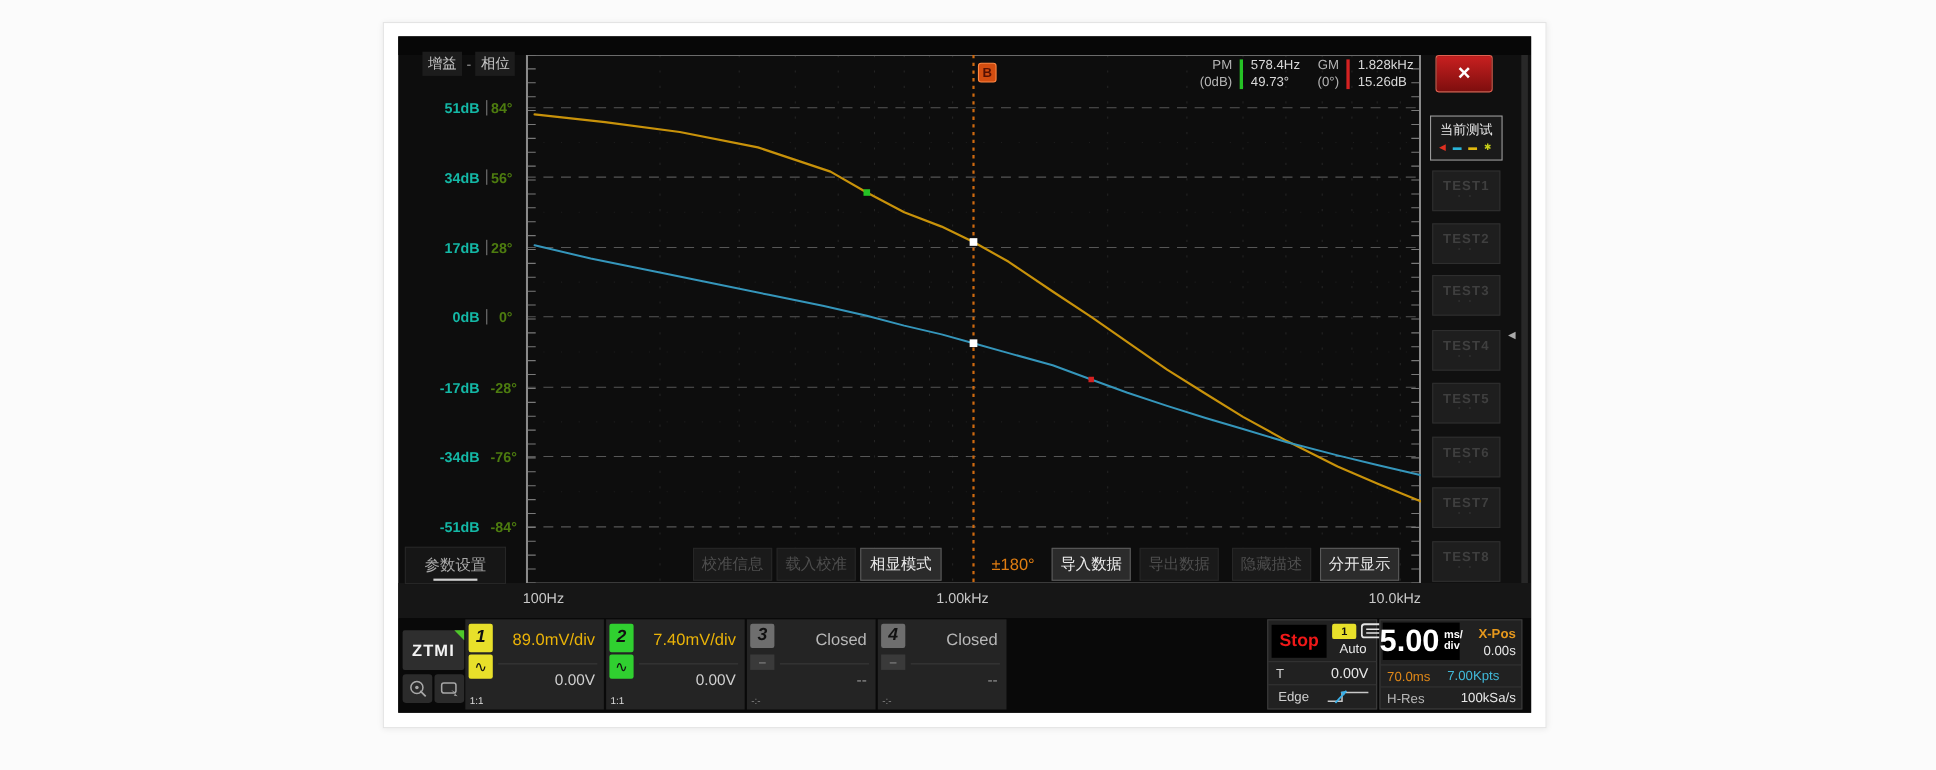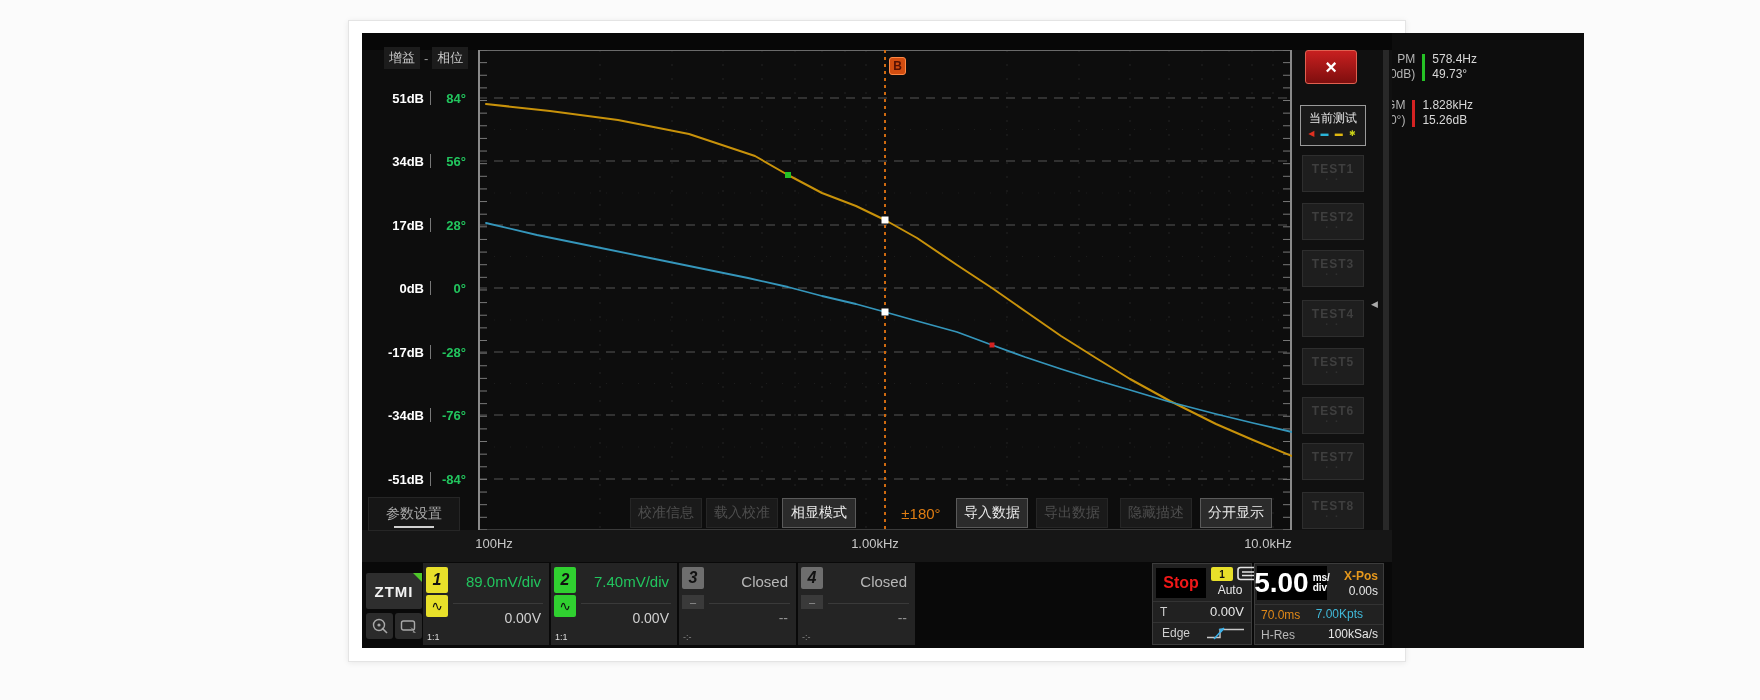--- a/index.html
+++ b/index.html
@@ -1,37 +1,37 @@
 <!DOCTYPE html>
 <html><head>
 <meta charset="utf-8">
 <style>
   * { margin:0; padding:0; box-sizing:border-box; }
   body { width:1760px; height:700px; background:#fbfbfb; font-family:"Liberation Sans","DejaVu Sans",sans-serif; overflow:hidden; position:relative; }
   .card { position:absolute; left:348px; top:20px; width:1058px; height:642px; background:#fff; border:1px solid #e4e4e4; box-shadow:0 1px 6px rgba(0,0,0,.08); }
-  .scope { position:absolute; left:362px; top:33px; width:1222px; height:615px; background:#0d0d0d; overflow:hidden; }
+  .scope { position:absolute; left:362px; top:33px; width:1030px; height:615px; background:#0d0d0d; overflow:hidden; }
   .top-strip { position:absolute; left:0; top:0; width:1030px; height:17px; background:#070707; }
   .bottom-axis-strip { position:absolute; left:0; top:497px; width:1030px; height:32px; background:#161616; }
 
   
   .gp-header { position:absolute; left:22px; top:14px; display:flex; gap:4px; align-items:center; }
   .gp-box { background:#1c1c1c; color:#c8c8c8; font-size:13px; padding:2px 5px; }
   .gp-dash { color:#9a9a9a; font-size:13px; }
   .yrow { position:absolute; left:0; width:112px; height:18px; display:flex; align-items:center; font-size:13px; font-weight:bold; }
-  .yrow .db { flex:0 0 62px; text-align:right; color:#ffffff; }
+  .yrow .db { flex:0 0 62px; text-align:right; color:#14b8a6;margin-left:12px; }
   .yrow .ysep { width:1px; height:14px; background:#787878; margin:0 4px 0 6px; }
-  .yrow .deg { flex:1; text-align:right; padding-right:8px; color:#22c55e; }
+  .yrow .deg { flex:1; text-align:right; padding-right:8px; color:#4d7c0f; }
   .param-btn { position:absolute; left:6px; top:464px; width:92px; height:34px; background:#161616; border:1px solid #262626; color:#a8a8a8; font-size:14px; display:flex; align-items:center; justify-content:center; }
   .param-btn i { position:absolute; bottom:2px; left:50%; margin-left:-20px; width:40px; height:2px; background:#cfcfcf; }
 
   
   #plot-svg { position:absolute; left:116px; top:17px; }
 
   
-  .pmgm { position:absolute; top:19px; right:107px; display:flex; gap:16px;flex-direction:column; }
+  .pmgm { position:absolute; top:19px; right:107px; display:flex; gap:16px; }
   .meas { display:flex; gap:7px; align-items:center; }
   .mlab { text-align:right; color:#b4b4b4; font-size:12px; line-height:15px; }
   .mbar { width:3px; height:27px; }
   .bar-green { background:#25c225; }
   .bar-red { background:#d42222; }
   .mval { text-align:left; color:#d8d8d8; font-size:12px; line-height:15px; }
 
   
   .b-badge { position:absolute; left:527px; top:24px; width:17px; height:18px; background:#d24d10; border:1px solid #ff8844; border-radius:3px; color:#551103; font-weight:bold; font-size:12px; display:flex; align-items:center; justify-content:center; }
   .readout { position:absolute; left:135px; top:435px; width:133px; height:64px; background:rgba(8,8,8,.6); border:1px solid #6a6a6a; padding:1px 8px; font-size:14px; line-height:20px; }
@@ -61,21 +61,21 @@
   .brand { position:absolute; left:4px; top:11px; width:56px; height:36px; background:#2e2e2e; border-radius:2px; color:#f2f2f2; font-weight:bold; font-size:15px; letter-spacing:1px; display:flex; align-items:center; justify-content:center; }
   .brand i { position:absolute; top:0; right:0; width:0; height:0; border-top:9px solid #4ec82a; border-left:9px solid transparent; }
   .mini-icon { position:absolute; top:51px; width:27px; height:26px; background:#2b2b2b; border-radius:3px; display:flex; align-items:center; justify-content:center; }
   .ch { position:absolute; top:1px; height:82px; background:#242424; }
   .ch .badge { position:absolute; left:3px; top:4px; width:22px; height:26px; border-radius:2px; color:#111; font-weight:bold; font-style:italic; font-size:16px; display:flex; align-items:center; justify-content:center; }
   .ch .wave { position:absolute; left:3px; top:32px; width:22px; height:22px; border-radius:2px; color:#111; font-size:14px; display:flex; align-items:center; justify-content:center; }
   .ch .minusbox { position:absolute; left:3px; top:32px; width:22px; height:14px; background:#3a3a3a; color:#999; font-size:11px; display:flex; align-items:center; justify-content:center; }
   .c-yel { background:#e8e02a; } .c-grn { background:#30d030; } .c-gry { background:#6e6e6e; }
   .ch .probe { position:absolute; left:4px; bottom:3px; color:#ddd; font-size:9px; }
   .ch .probe.off { color:#888; }
-  .ch .scale { position:absolute; right:8px; top:10px; color:#22c55e; font-size:15px; }
+  .ch .scale { position:absolute; right:8px; top:10px; color:#eab308; font-size:15px; }
   .ch .scale.closed { left:30px; right:8px; text-align:right; color:#b8b8b8; }
   .ch .chdiv { position:absolute; left:30px; right:6px; top:40px; border-top:1px solid #3a3a3a; }
   .ch .offset { position:absolute; right:8px; top:47px; color:#d0d0d0; font-size:14px; }
   .ch .offset.off { color:#909090; }
   .panel { position:absolute; top:1px; height:82px; background:#212121; border:1px solid #3c3c3c; }
   .stop-box { position:absolute; left:3px; top:4px; width:50px; height:30px; background:#000; color:#f01818; font-weight:bold; font-size:16px; display:flex; align-items:center; justify-content:center; }
   .trg-badge { position:absolute; left:58px; top:3px; width:22px; height:14px; background:#e8e02a; border-radius:2px; color:#111; font-weight:bold; font-size:10px; display:flex; align-items:center; justify-content:center; }
   .disp-icon { position:absolute; left:84px; top:2px; }
   .trg-mode { position:absolute; left:56px; top:19px; width:42px; text-align:center; color:#e8e8e8; font-size:12px; }
   .trow { position:absolute; left:0; right:0; border-top:1px solid #333; }

